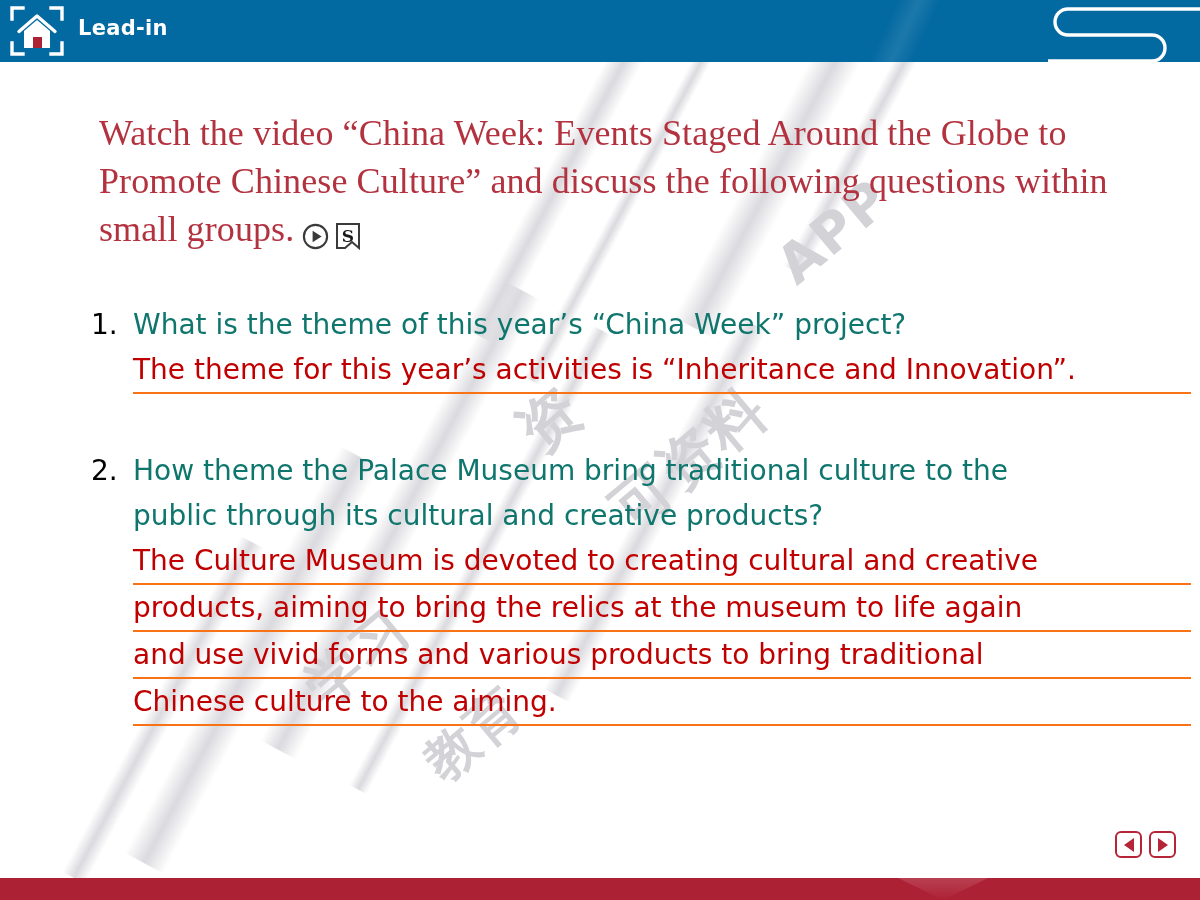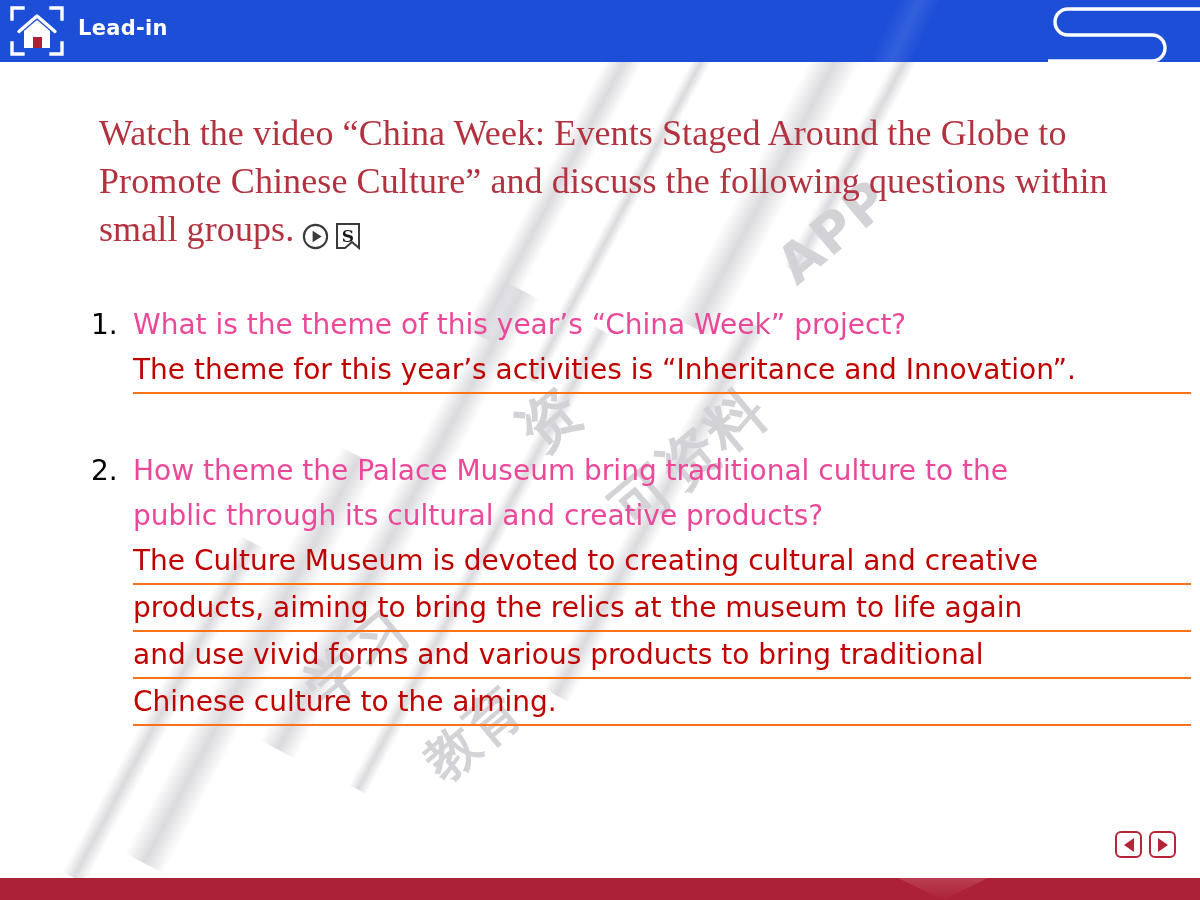--- a/index.html
+++ b/index.html
@@ -36,21 +36,21 @@
     white-space: nowrap;
     font-family: "DejaVu Sans", sans-serif;
   }
 
   
   .header-bar {
     position: absolute;
     top: 0; left: 0;
     width: 1200px;
     height: 62px;
-    background: #1d4ed8;
+    background: #0369a1;
     z-index: 5;
   }
   .header-diag {
     position: absolute;
     top: 0;
     right: 200px;
     width: 190px;
     height: 62px;
     background: linear-gradient(115deg, rgba(255,255,255,0) 40%, rgba(255,255,255,.10) 50%, rgba(255,255,255,0) 60%);
     pointer-events: none;
@@ -117,21 +117,21 @@
   .q-num {
     width: 42px;
     flex: 0 0 42px;
     color: #000000;
     font-size: 28px;
     line-height: 45px;
     font-family: "DejaVu Sans", sans-serif;
   }
   .q-text {
     flex: 1;
-    color: #ec4899;
+    color: #0f766e;
     font-size: 28px;
     line-height: 45px;
     font-family: "DejaVu Sans", sans-serif;
   }
   .ans-lines {
     margin-left: 42px;
   }
   .ans-line {
     color: #c00000;
     font-size: 28px;

